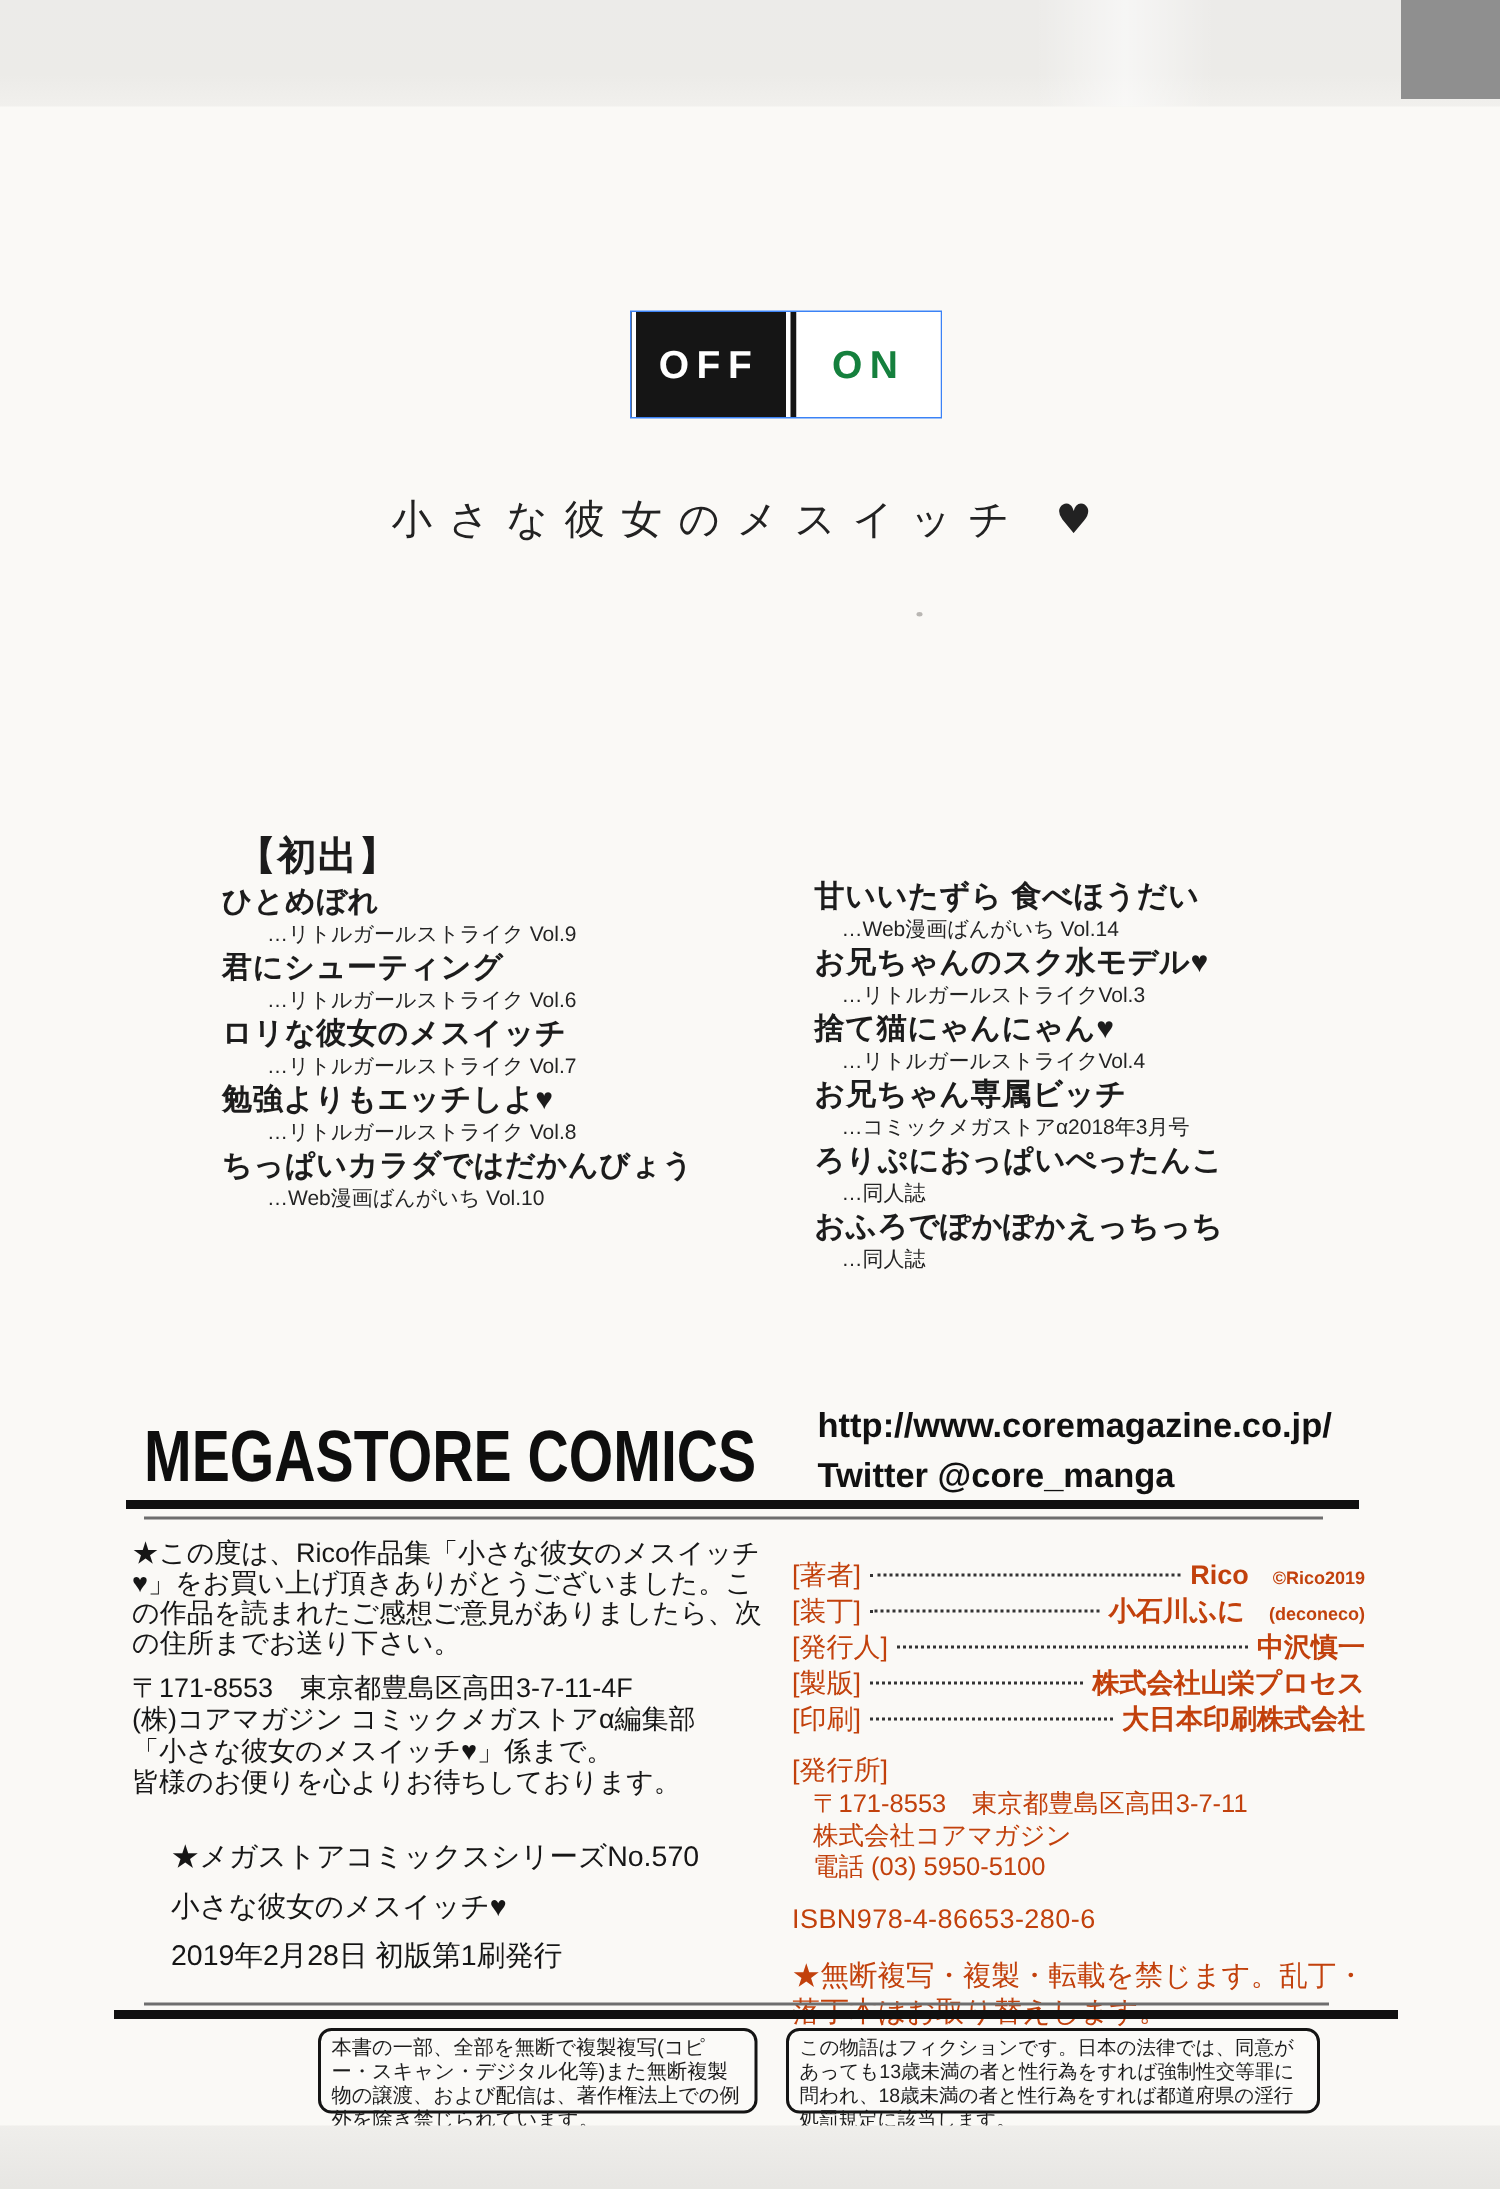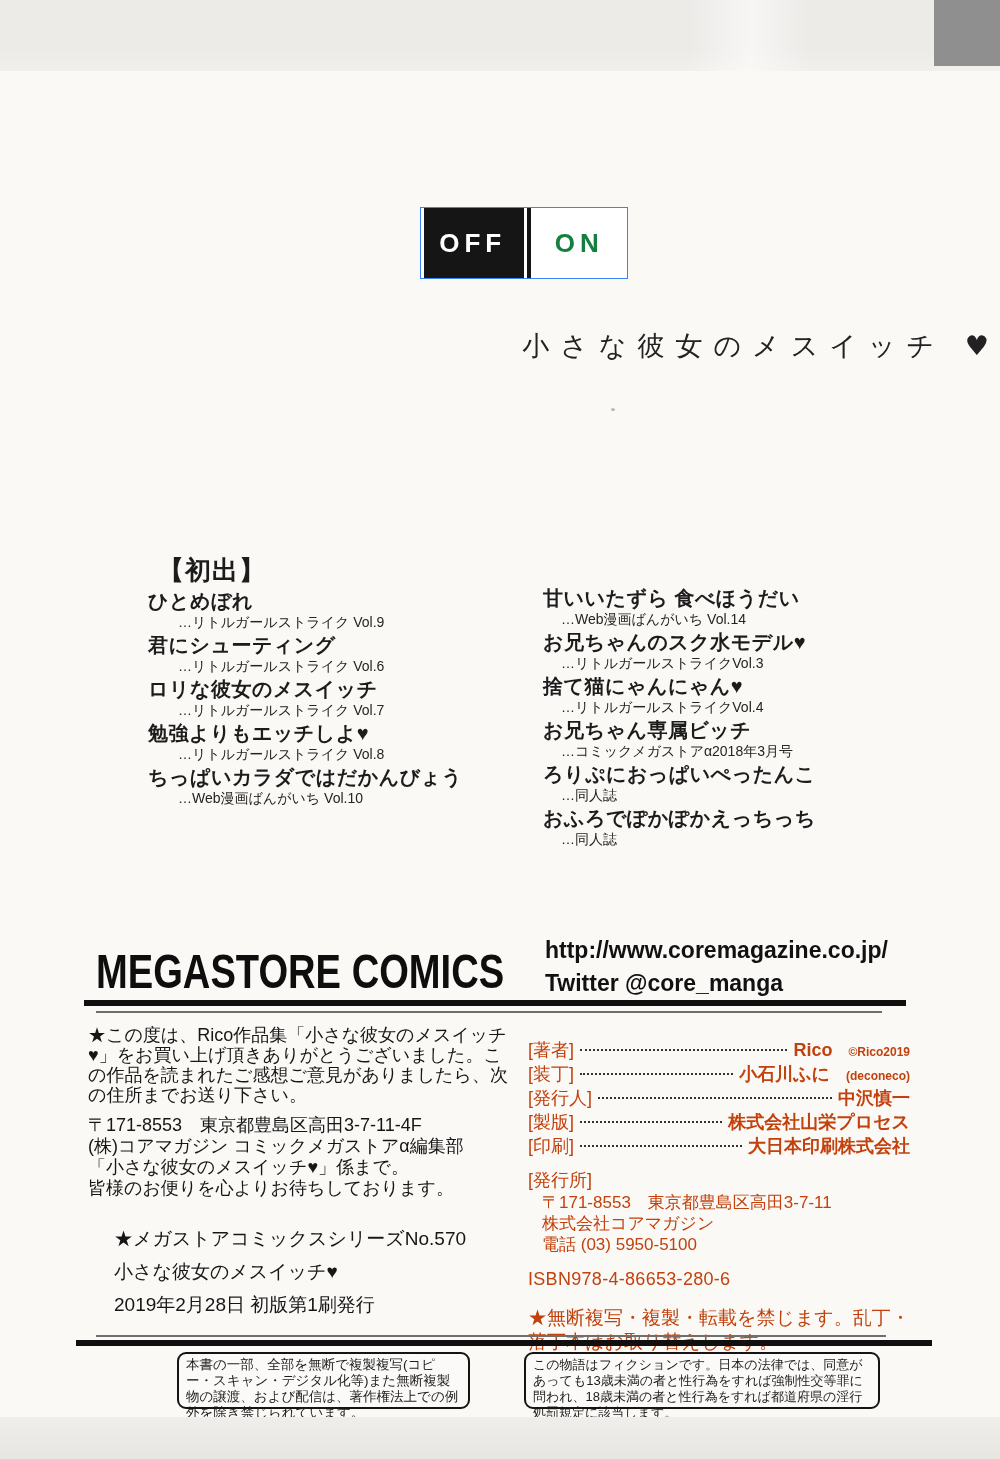--- a/index.html
+++ b/index.html
@@ -22,21 +22,21 @@
   
   .switch{position:absolute;left:420px;top:207px;width:208px;height:72px;
     border:1px solid #3b82f6;display:flex;box-sizing:border-box;background:#fff;}
   .switch .off{flex:1.08;background:#151515;color:#fff;display:flex;align-items:center;justify-content:center;
     font-weight:bold;font-size:26px;letter-spacing:5px;box-shadow:inset 3px 0 0 #fff;}
   .switch .gap{width:3px;background:#fff;}
   .switch .bar{width:4px;background:#141414;}
   .switch .on{flex:1;background:#fff;color:#15803d;display:flex;align-items:center;justify-content:center;
     font-weight:bold;font-size:26px;letter-spacing:5px;}
 
-  .book-title{position:absolute;left:0;top:328px;width:1000px;text-align:right;
+  .book-title{position:absolute;left:0;top:328px;width:1000px;text-align:center;
     font-family:"DejaVu Serif","Liberation Serif",serif;font-size:27px;letter-spacing:11px;
     color:#222;white-space:nowrap;}
 
   
   .shohatsu-heading{position:absolute;left:158px;top:553px;font-size:26px;font-weight:bold;letter-spacing:1px;}
   .col{position:absolute;top:590px;}
   .col.left{left:148px;width:380px;}
   .col.right{left:543px;width:400px;top:587px;}
   .entry{margin-bottom:1px;}
   .entry .t{font-size:20px;font-weight:600;line-height:22px;letter-spacing:.5px;}
@@ -70,21 +70,21 @@
   .crow .val{white-space:nowrap;font-weight:700;}
   .crow .note{font-size:12px;margin-left:16px;white-space:nowrap;font-weight:bold;}
   .pub-label{margin-top:10px;font-size:18px;height:24px;}
   .pub-lines{padding-left:14px;font-size:17px;line-height:21px;}
   .isbn{margin-top:14px;font-size:18px;letter-spacing:.3px;}
   .notice{margin-top:16px;font-size:19px;line-height:24px;}
 
   
   .box{position:absolute;top:1352px;border:2px solid #141414;border-radius:9px;
     box-sizing:border-box;padding:3px 7px;background:#fbfaf8;}
-  .box.l{left:177px;width:293px;height:57px;font-size:13.5px;line-height:16px;}
+  .box.l{left:212px;width:293px;height:57px;font-size:13.5px;line-height:16px;}
   .box.r{left:524px;width:356px;height:57px;font-size:13px;line-height:16px;}
 </style>
 </head>
 <body>
 
 <div class="page">
   <div class="top-band"></div>
   <div class="corner-block"></div>
   <div class="speck"></div>
 

